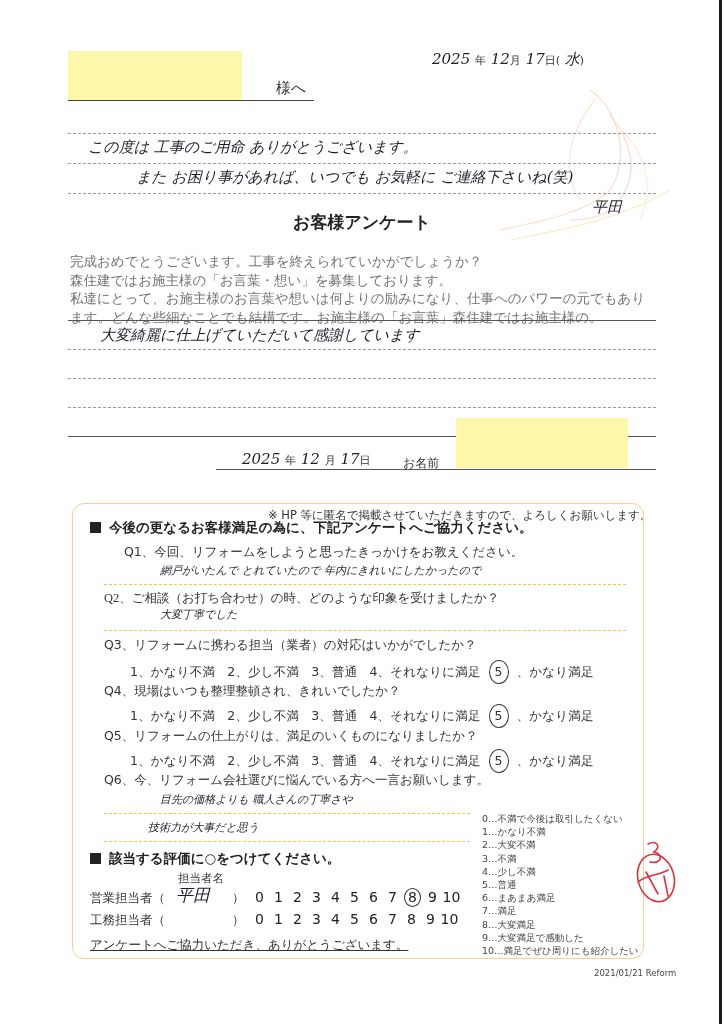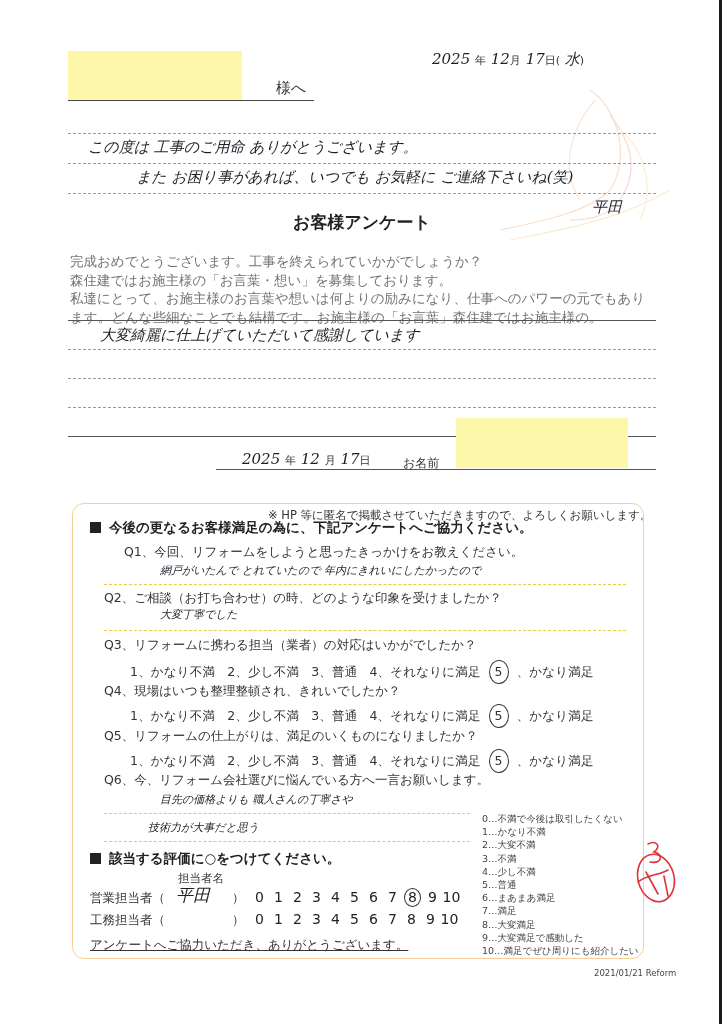--- a/index.html
+++ b/index.html
@@ -120,21 +120,21 @@
 <div class="abs hp-note">※ HP 等に匿名で掲載させていただきますので、よろしくお願いします。</div>
 
 <div class="abs qbox"></div>
 
 <div class="abs sec-head" style="left:90px;top:519px;"><span class="sq"></span><span>今後の更なるお客様満足の為に、下記アンケートへご協力ください。</span></div>
 
 <div class="abs q" style="left:104px;top:544px;margin-left:20px;">Q1、今回、リフォームをしようと思ったきっかけをお教えください。</div>
 <div class="abs hand ans" style="left:160px;top:563px;">網戸がいたんで とれていたので 年内にきれいにしたかったので</div>
 <div class="abs yellow-dash" style="left:104px;top:584px;width:522px;"></div>
 
-<div class="abs q" style="left:104px;top:590px;">Q2、ご相談（お打ち合わせ）の時、どのような印象を受けましたか？</div>
+<div class="abs q" style="left:104px;top:590px;font-family:Liberation Serif, serif;">Q2、ご相談（お打ち合わせ）の時、どのような印象を受けましたか？</div>
 <div class="abs hand ans" style="left:160px;top:607px;">大変丁寧でした</div>
 <div class="abs yellow-dash" style="left:104px;top:630px;width:522px;"></div>
 
 <div class="abs q" style="left:104px;top:637px;">Q3、リフォームに携わる担当（業者）の対応はいかがでしたか？</div>
 <div class="abs scale" style="left:130px;top:660px;">
   <span>1、かなり不満</span><span>2、少し不満</span><span>3、普通</span><span>4、それなりに満足</span><span class="circle">5</span><span>、かなり満足</span>
 </div>
 
 <div class="abs q" style="left:104px;top:683px;">Q4、現場はいつも整理整頓され、きれいでしたか？</div>
 <div class="abs scale" style="left:130px;top:704px;">

